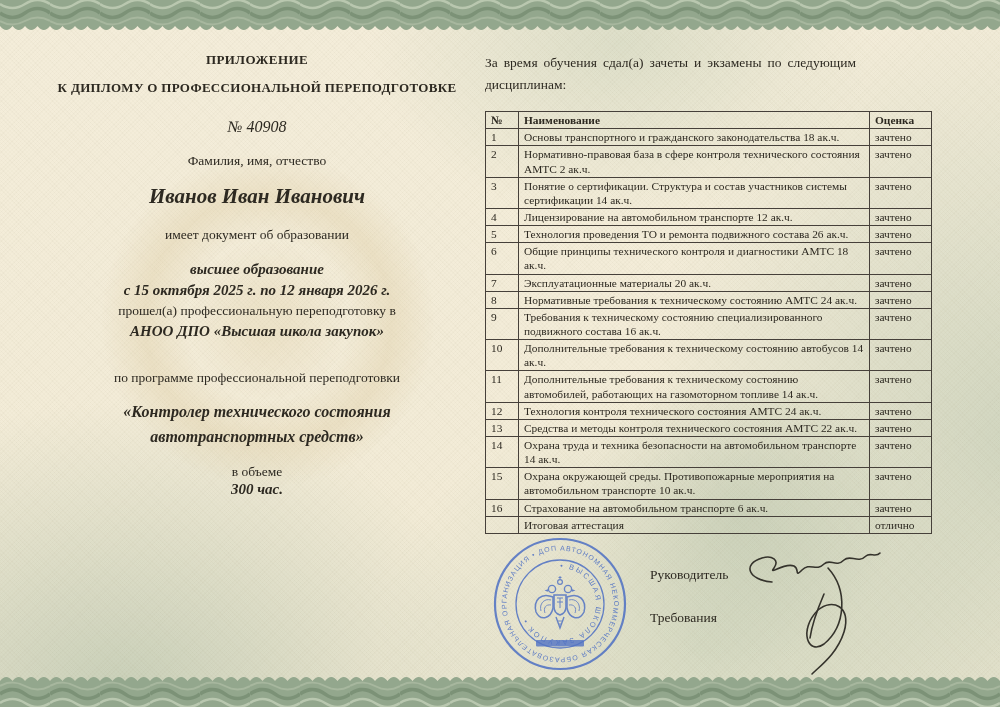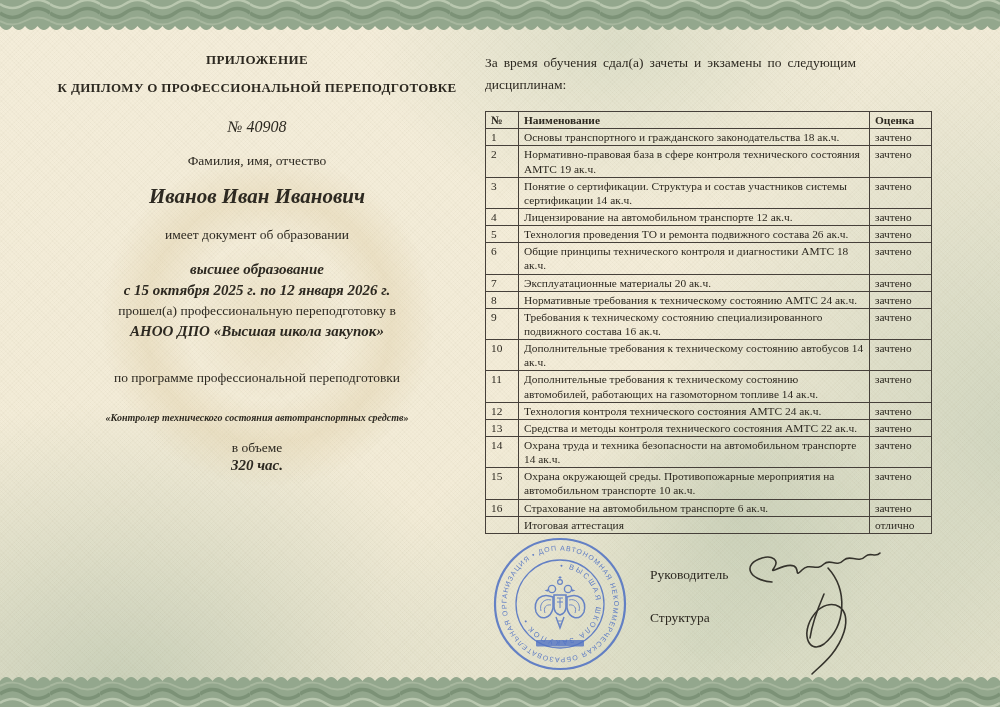--- a/index.html
+++ b/index.html
@@ -38,21 +38,21 @@
   
   .left-col{position:absolute;left:28px;top:52px;width:458px;text-align:center;}
   .t1{font-weight:bold;font-size:13px;letter-spacing:.4px;}
   .t2{font-weight:bold;font-size:13px;letter-spacing:.3px;margin-top:12px;}
   .doc-number{margin-top:22px;font-size:16px;font-weight:normal;font-style:italic;}
   .fio-label{margin-top:17px;font-size:13.5px;}
   .holder-name{margin-top:15px;font-size:21px;font-weight:bold;font-style:italic;}
   .plain{font-size:13.5px;}
   .bi{font-weight:bold;font-style:italic;font-size:15px;}
   .mt18{margin-top:18px;} .mt16{margin-top:4px;} .mt30{margin-top:30px;} .mt14{margin-top:14px;}
-  .program-name{max-width:330px;margin:24px auto 0;line-height:1.55;font-size:10px;}
+  .program-name{max-width:330px;margin:14px auto 0;line-height:1.55;font-size:16px;}
   .volume-value{margin-top:1px;}
   
   .right-col{position:absolute;left:485px;top:52px;width:371px;}
   .intro{font-size:13.5px;text-align:justify;line-height:1.6;}
   table.disc{border-collapse:collapse;margin-top:16px;width:447px;font-size:11.4px;line-height:1.24;}
   table.disc th,table.disc td{border:1px solid #46403a;padding:1px 4px 1px 5px;text-align:left;vertical-align:top;}
   table.disc th{font-weight:bold;}
   col.c-num{width:33px;} col.c-grade{width:62px;}
   
   .stamp{position:absolute;left:489px;top:536px;}
@@ -90,21 +90,21 @@
   <div class="fio-label">Фамилия, имя, отчество</div>
   <div class="holder-name">Иванов Иван Иванович</div>
   <div class="plain mt18">имеет документ об образовании</div>
   <div class="bi mt18">высшее образование</div>
   <div class="bi mt16">с 15 октября 2025 г. по 12 января 2026 г.</div>
   <div class="plain mt16">прошел(а) профессиональную переподготовку в</div>
   <div class="bi mt16">АНОО ДПО «Высшая школа закупок»</div>
   <div class="plain mt30">по программе профессиональной переподготовки</div>
   <div class="bi program-name">«Контролер технического состояния автотранспортных средств»</div>
   <div class="plain mt14">в объеме</div>
-  <div class="bi volume-value">320 час.</div>
+  <div class="bi volume-value">300 час.</div>
 </div>
 
 <div class="right-col">
   <div class="intro">За время обучения сдал(а) зачеты и экзамены по следующим дисциплинам:</div>
   <table class="disc">
     <colgroup>
         <col class="c-num">
         <col>
         <col class="c-grade">
       </colgroup>
@@ -116,21 +116,21 @@
         </tr>
       </thead>
     <tbody>
         <tr>
           <td>1</td>
           <td>Основы транспортного и гражданского законодательства 18 ак.ч.</td>
           <td>зачтено</td>
         </tr>
         <tr>
           <td>2</td>
-          <td>Нормативно-правовая база в сфере контроля технического состояния АМТС 19 ак.ч.</td>
+          <td>Нормативно-правовая база в сфере контроля технического состояния АМТС 2 ак.ч.</td>
           <td>зачтено</td>
         </tr>
         <tr>
           <td>3</td>
           <td>Понятие о сертификации. Структура и состав участников системы сертификации 14 ак.ч.</td>
           <td>зачтено</td>
         </tr>
         <tr>
           <td>4</td>
           <td>Лицензирование на автомобильном транспорте 12 ак.ч.</td>
@@ -239,21 +239,21 @@
     <path d="M80 64 C87 62 92 68 90 75 M80 69 C85 68 88 72 86 77" stroke-width="0.9" fill="none"></path>
 
     <path d="M67 81 L71 92 L75 81" fill="none" stroke-width="1.4"></path>
     <path d="M68.5 85 h5 M69.5 88 h3" stroke-width="0.9" fill="none"></path>
 
     <rect x="47" y="104" width="48" height="6.5" rx="1" stroke="none" opacity="0.95"></rect>
   </g>
 </svg>
 
 <div class="sig-label-head">Руководитель</div>
-<div class="sig-label-sec">Структура</div>
+<div class="sig-label-sec">Требования</div>
 
 <svg class="signature" width="180" height="140" viewBox="0 0 180 140">
   <g stroke="#35332c" stroke-width="1.6" fill="none" stroke-linecap="round">
     <path d="M44 44 C20 42 14 26 34 20 C44 17 52 22 46 30 C40 38 56 24 66 28 C72 31 66 40 74 32 C82 24 88 34 96 26 C102 20 108 30 116 22 C122 16 130 26 138 18 C142 14 148 20 152 15"></path>
     <path d="M100 30 C120 52 118 88 96 106 C80 118 70 92 90 72 C104 60 124 68 116 94 C109 116 92 128 84 136"></path>
     <path d="M96 56 C90 70 84 86 82 100"></path>
   </g>
 </svg>
 
 </body></html>

